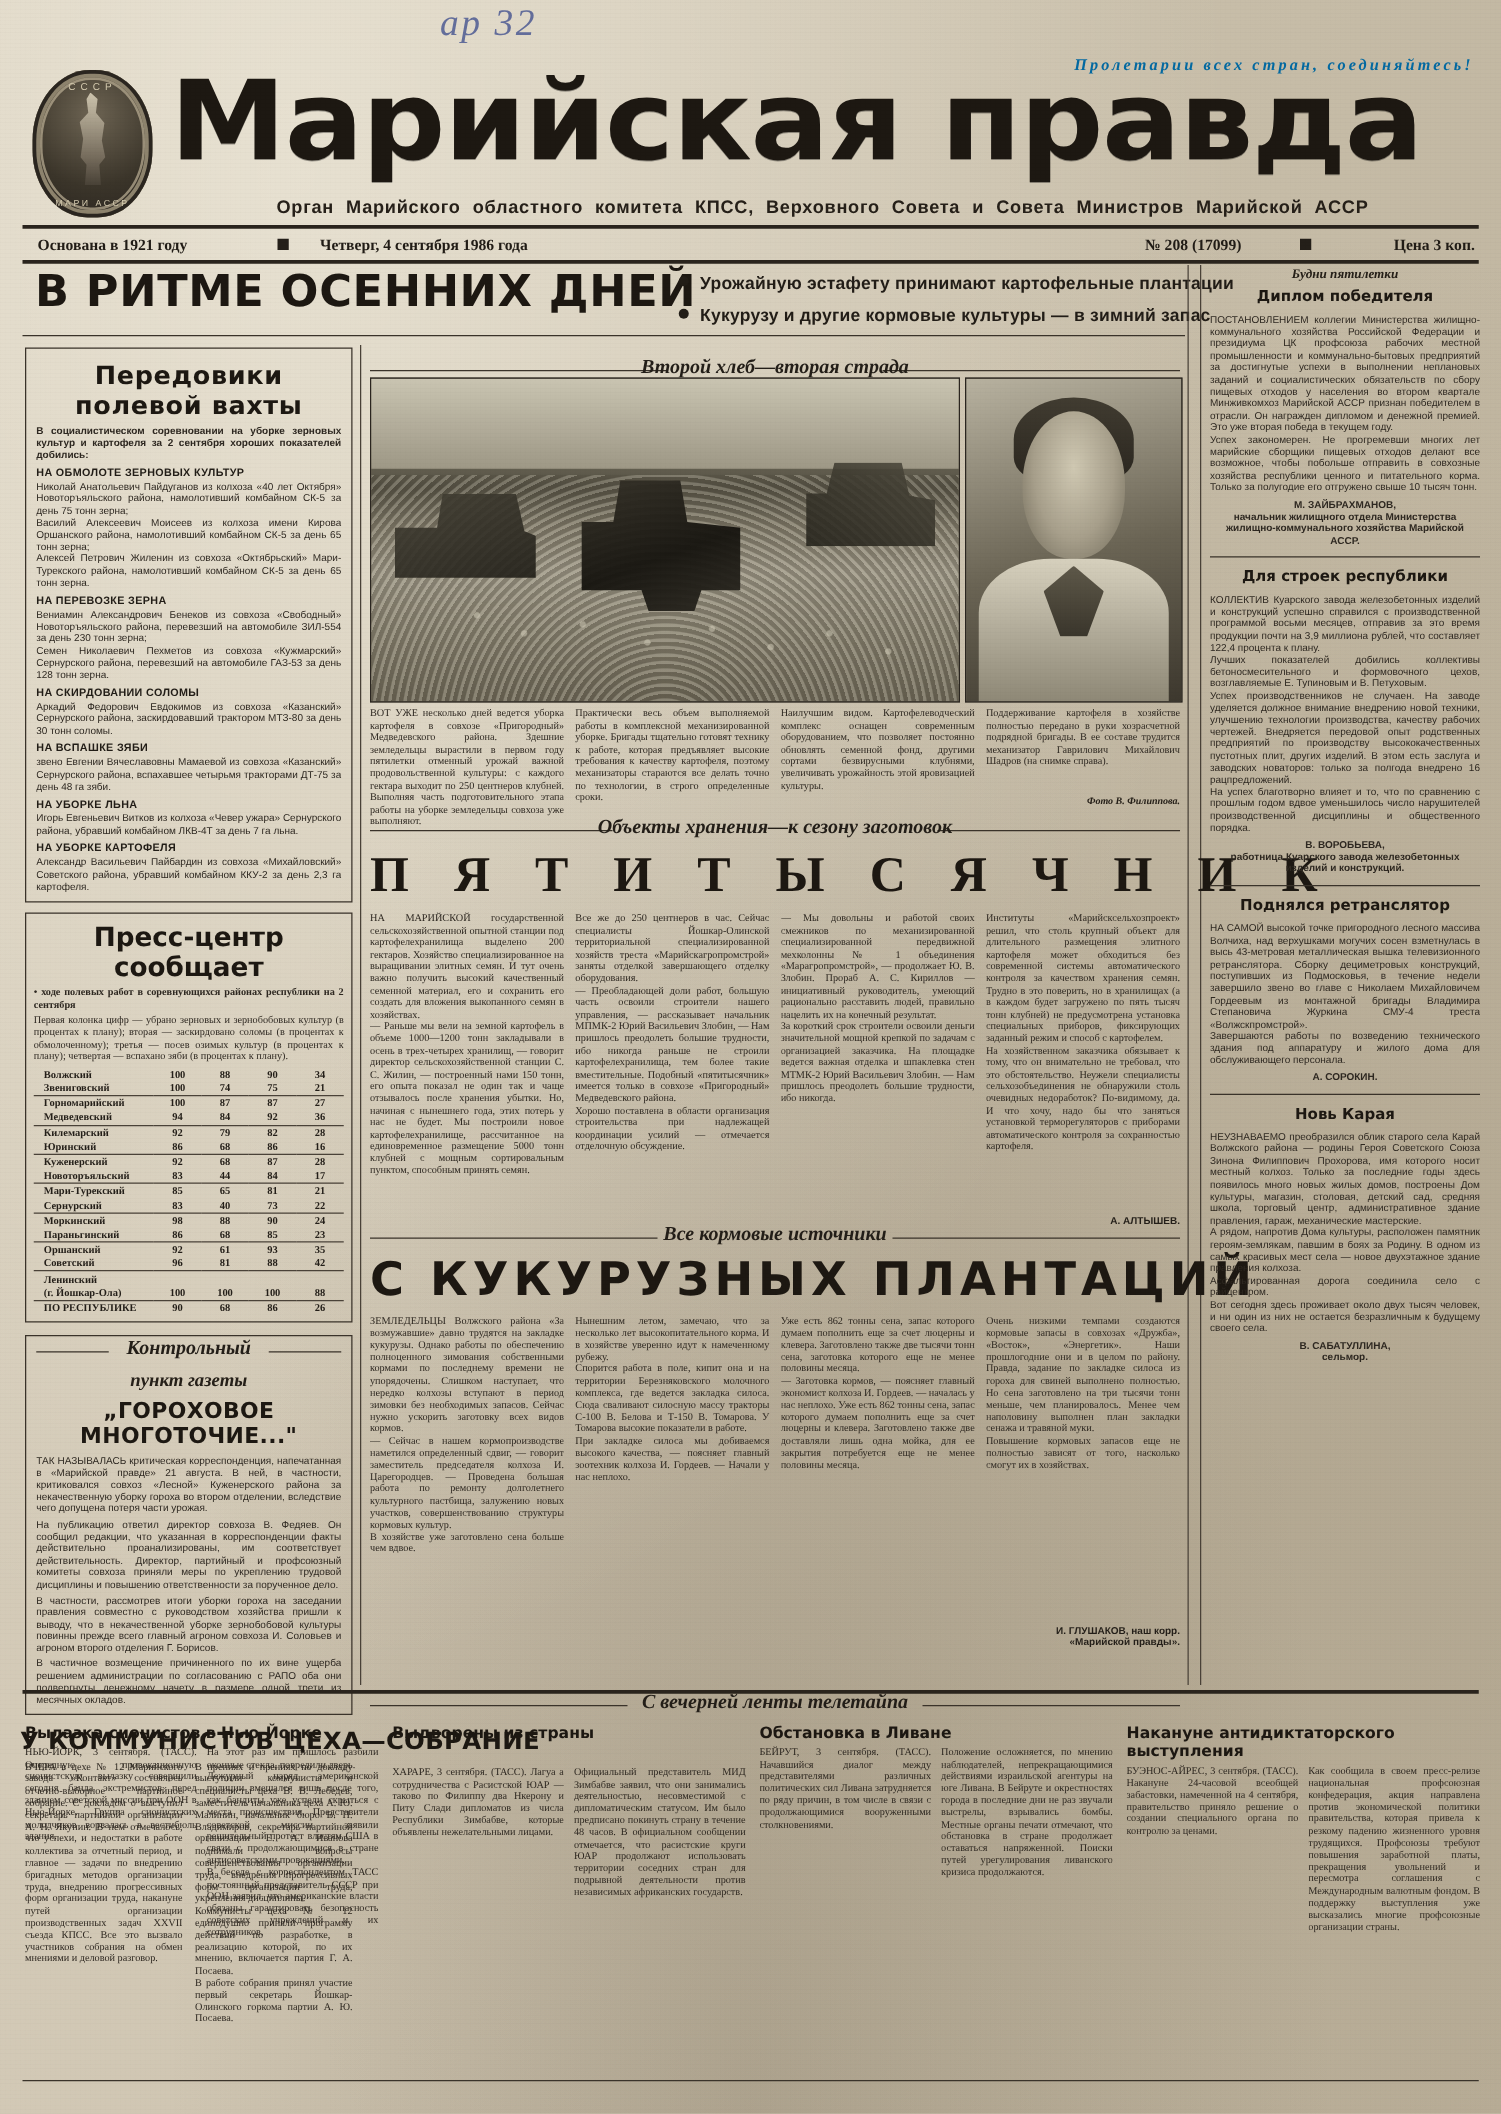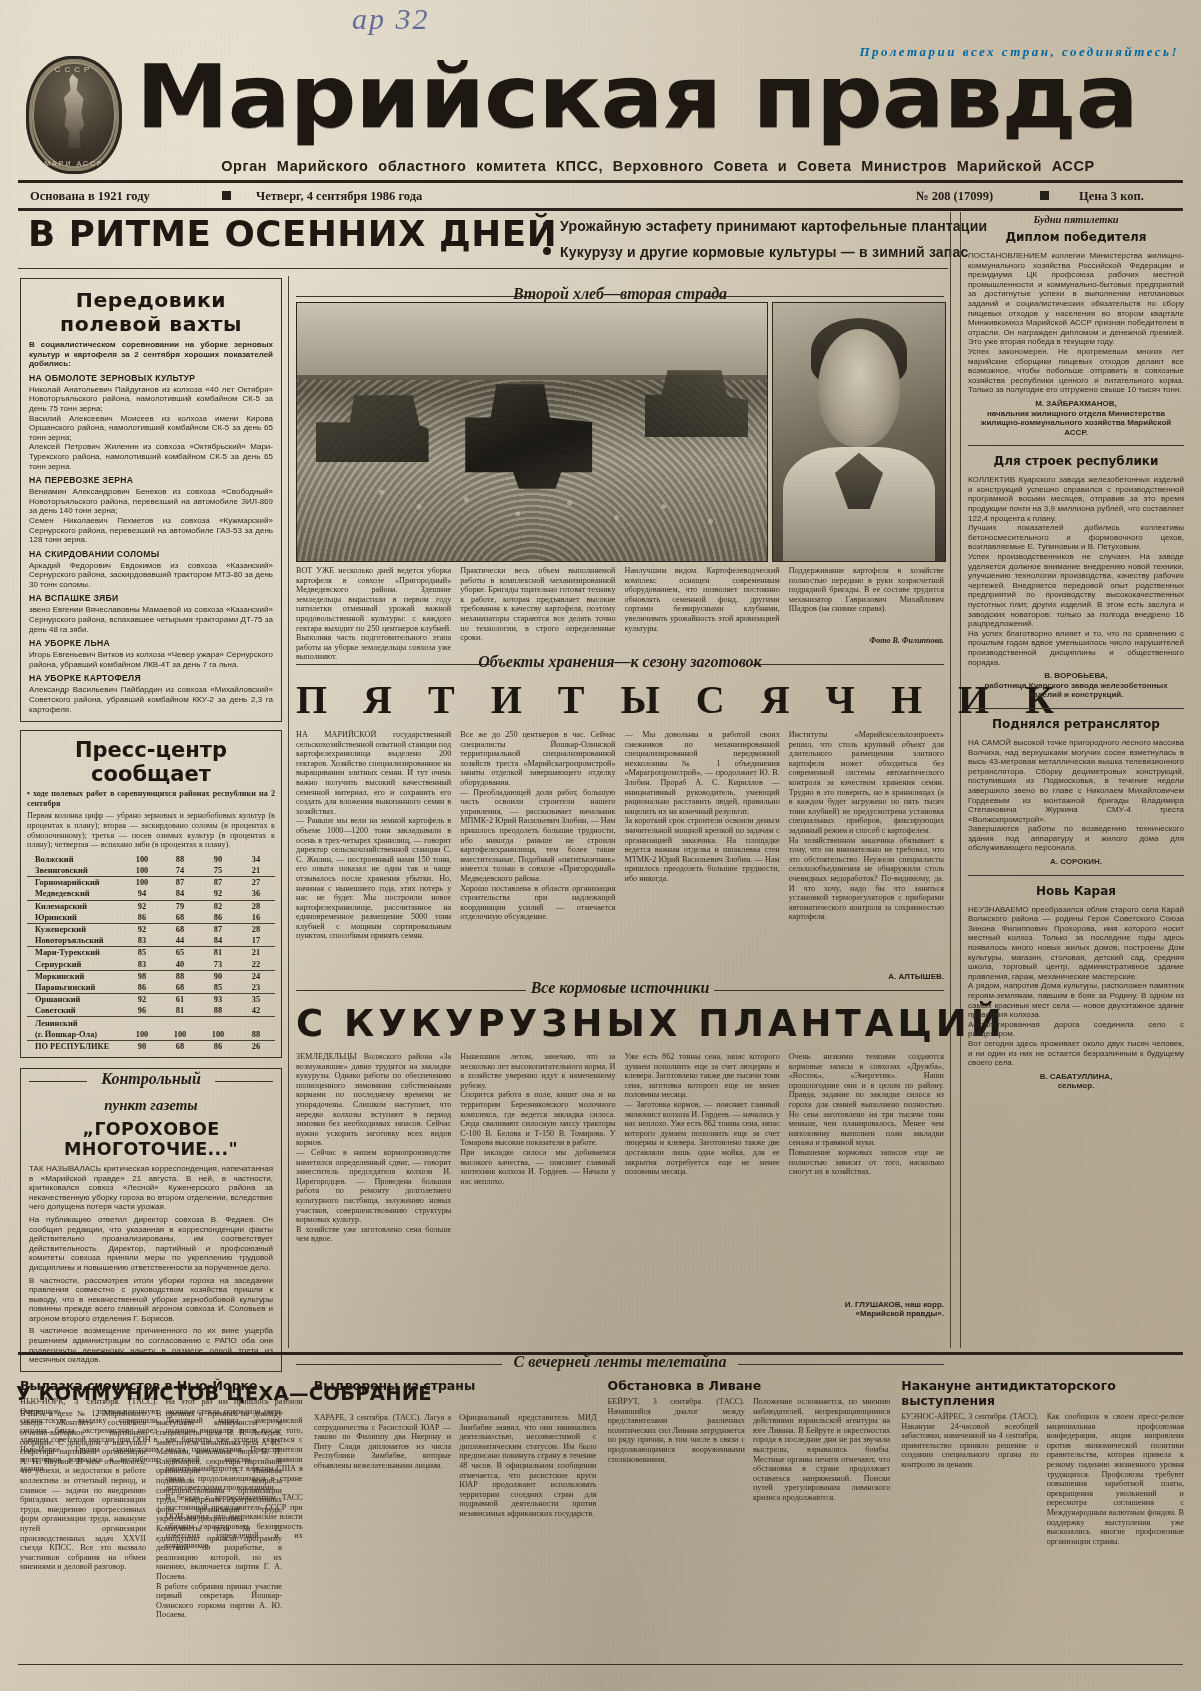--- a/index.html
+++ b/index.html
@@ -95,21 +95,21 @@
 
   .dateline{
     position:absolute;left:18px;top:186px;width:1165px;height:22px;
     font-family:"Liberation Serif",serif;font-weight:bold;font-size:12.5px;color:#211c16;
   }
   .dateline .founded{position:absolute;left:12px;top:3px;}
   .dateline .sq1{position:absolute;left:204px;top:5px;width:9px;height:9px;background:#241f19;}
   .dateline .date{position:absolute;left:238px;top:3px;}
   .dateline .issue{position:absolute;left:898px;top:3px;}
   .dateline .sq2{position:absolute;left:1022px;top:5px;width:9px;height:9px;background:#241f19;}
-  .dateline .price{position:absolute;left:1061px;top:3px;}
+  .dateline .price{position:absolute;left:1097px;top:3px;}
 
   
   .band{position:absolute;left:18px;top:212px;width:1165px;height:56px;}
   .band .big{
     position:absolute;left:10px;top:2px;
     font-family:"DejaVu Sans",sans-serif;font-weight:bold;
     font-size:35px;letter-spacing:.5px;color:#1d1812;
     transform:scaleX(1.02);transform-origin:left center;
   }
   .band .bullets{position:absolute;left:525px;top:1px;width:440px;}
@@ -325,21 +325,21 @@
   <div id="left-col">
     <div style="border:1px solid #3a332a;padding:3px 8px 7px;">
       <div class="hd-peredoviki">Передовики  полевой  вахты</div>
       <div class="txt sans lead" style="margin-bottom:3px;">В социалистическом соревновании на уборке зерновых культур и картофеля за 2 сентября хороших показателей добились:</div>
       <div id="peredoviki-groups">
           <div class="sub-caps">НА ОБМОЛОТЕ ЗЕРНОВЫХ КУЛЬТУР</div>
           <div class="txt sans">Николай Анатольевич Пайдуганов из колхоза «40 лет Октября» Новоторъяльского района, намолотивший комбайном СК-5 за день 75 тонн зерна;</div>
           <div class="txt sans">Василий Алексеевич Моисеев из колхоза имени Кирова Оршанского района, намолотивший комбайном СК-5 за день 65 тонн зерна;</div>
           <div class="txt sans">Алексей Петрович Жиленин из совхоза «Октябрьский» Мари-Турекского района, намолотивший комбайном СК-5 за день 65 тонн зерна.</div>
           <div class="sub-caps">НА ПЕРЕВОЗКЕ ЗЕРНА</div>
-          <div class="txt sans">Вениамин Александрович Бенеков из совхоза «Свободный» Новоторъяльского района, перевезший на автомобиле ЗИЛ-869 за день 140 тонн зерна;</div>
+          <div class="txt sans">Вениамин Александрович Бенеков из совхоза «Свободный» Новоторъяльского района, перевезший на автомобиле ЗИЛ-554 за день 230 тонн зерна;</div>
           <div class="txt sans">Семен Николаевич Пехметов из совхоза «Кужмарский» Сернурского района, перевезший на автомобиле ГАЗ-53 за день 128 тонн зерна.</div>
           <div class="sub-caps">НА СКИРДОВАНИИ СОЛОМЫ</div>
           <div class="txt sans">Аркадий Федорович Евдокимов из совхоза «Казанский» Сернурского района, заскирдовавший трактором МТЗ-80 за день 30 тонн соломы.</div>
           <div class="sub-caps">НА ВСПАШКЕ ЗЯБИ</div>
           <div class="txt sans">звено Евгении Вячеславовны Мамаевой из совхоза «Казанский» Сернурского района, вспахавшее четырьмя тракторами ДТ-75 за день 48 га зяби.</div>
           <div class="sub-caps">НА УБОРКЕ ЛЬНА</div>
           <div class="txt sans">Игорь Евгеньевич Витков из колхоза «Чевер ужара» Сернурского района, убравший комбайном ЛКВ-4Т за день 7 га льна.</div>
           <div class="sub-caps">НА УБОРКЕ КАРТОФЕЛЯ</div>
           <div class="txt sans">Александр Васильевич Пайбардин из совхоза «Михайловский» Советского района, убравший комбайном ККУ-2 за день 2,3 га картофеля.</div>
         </div>

